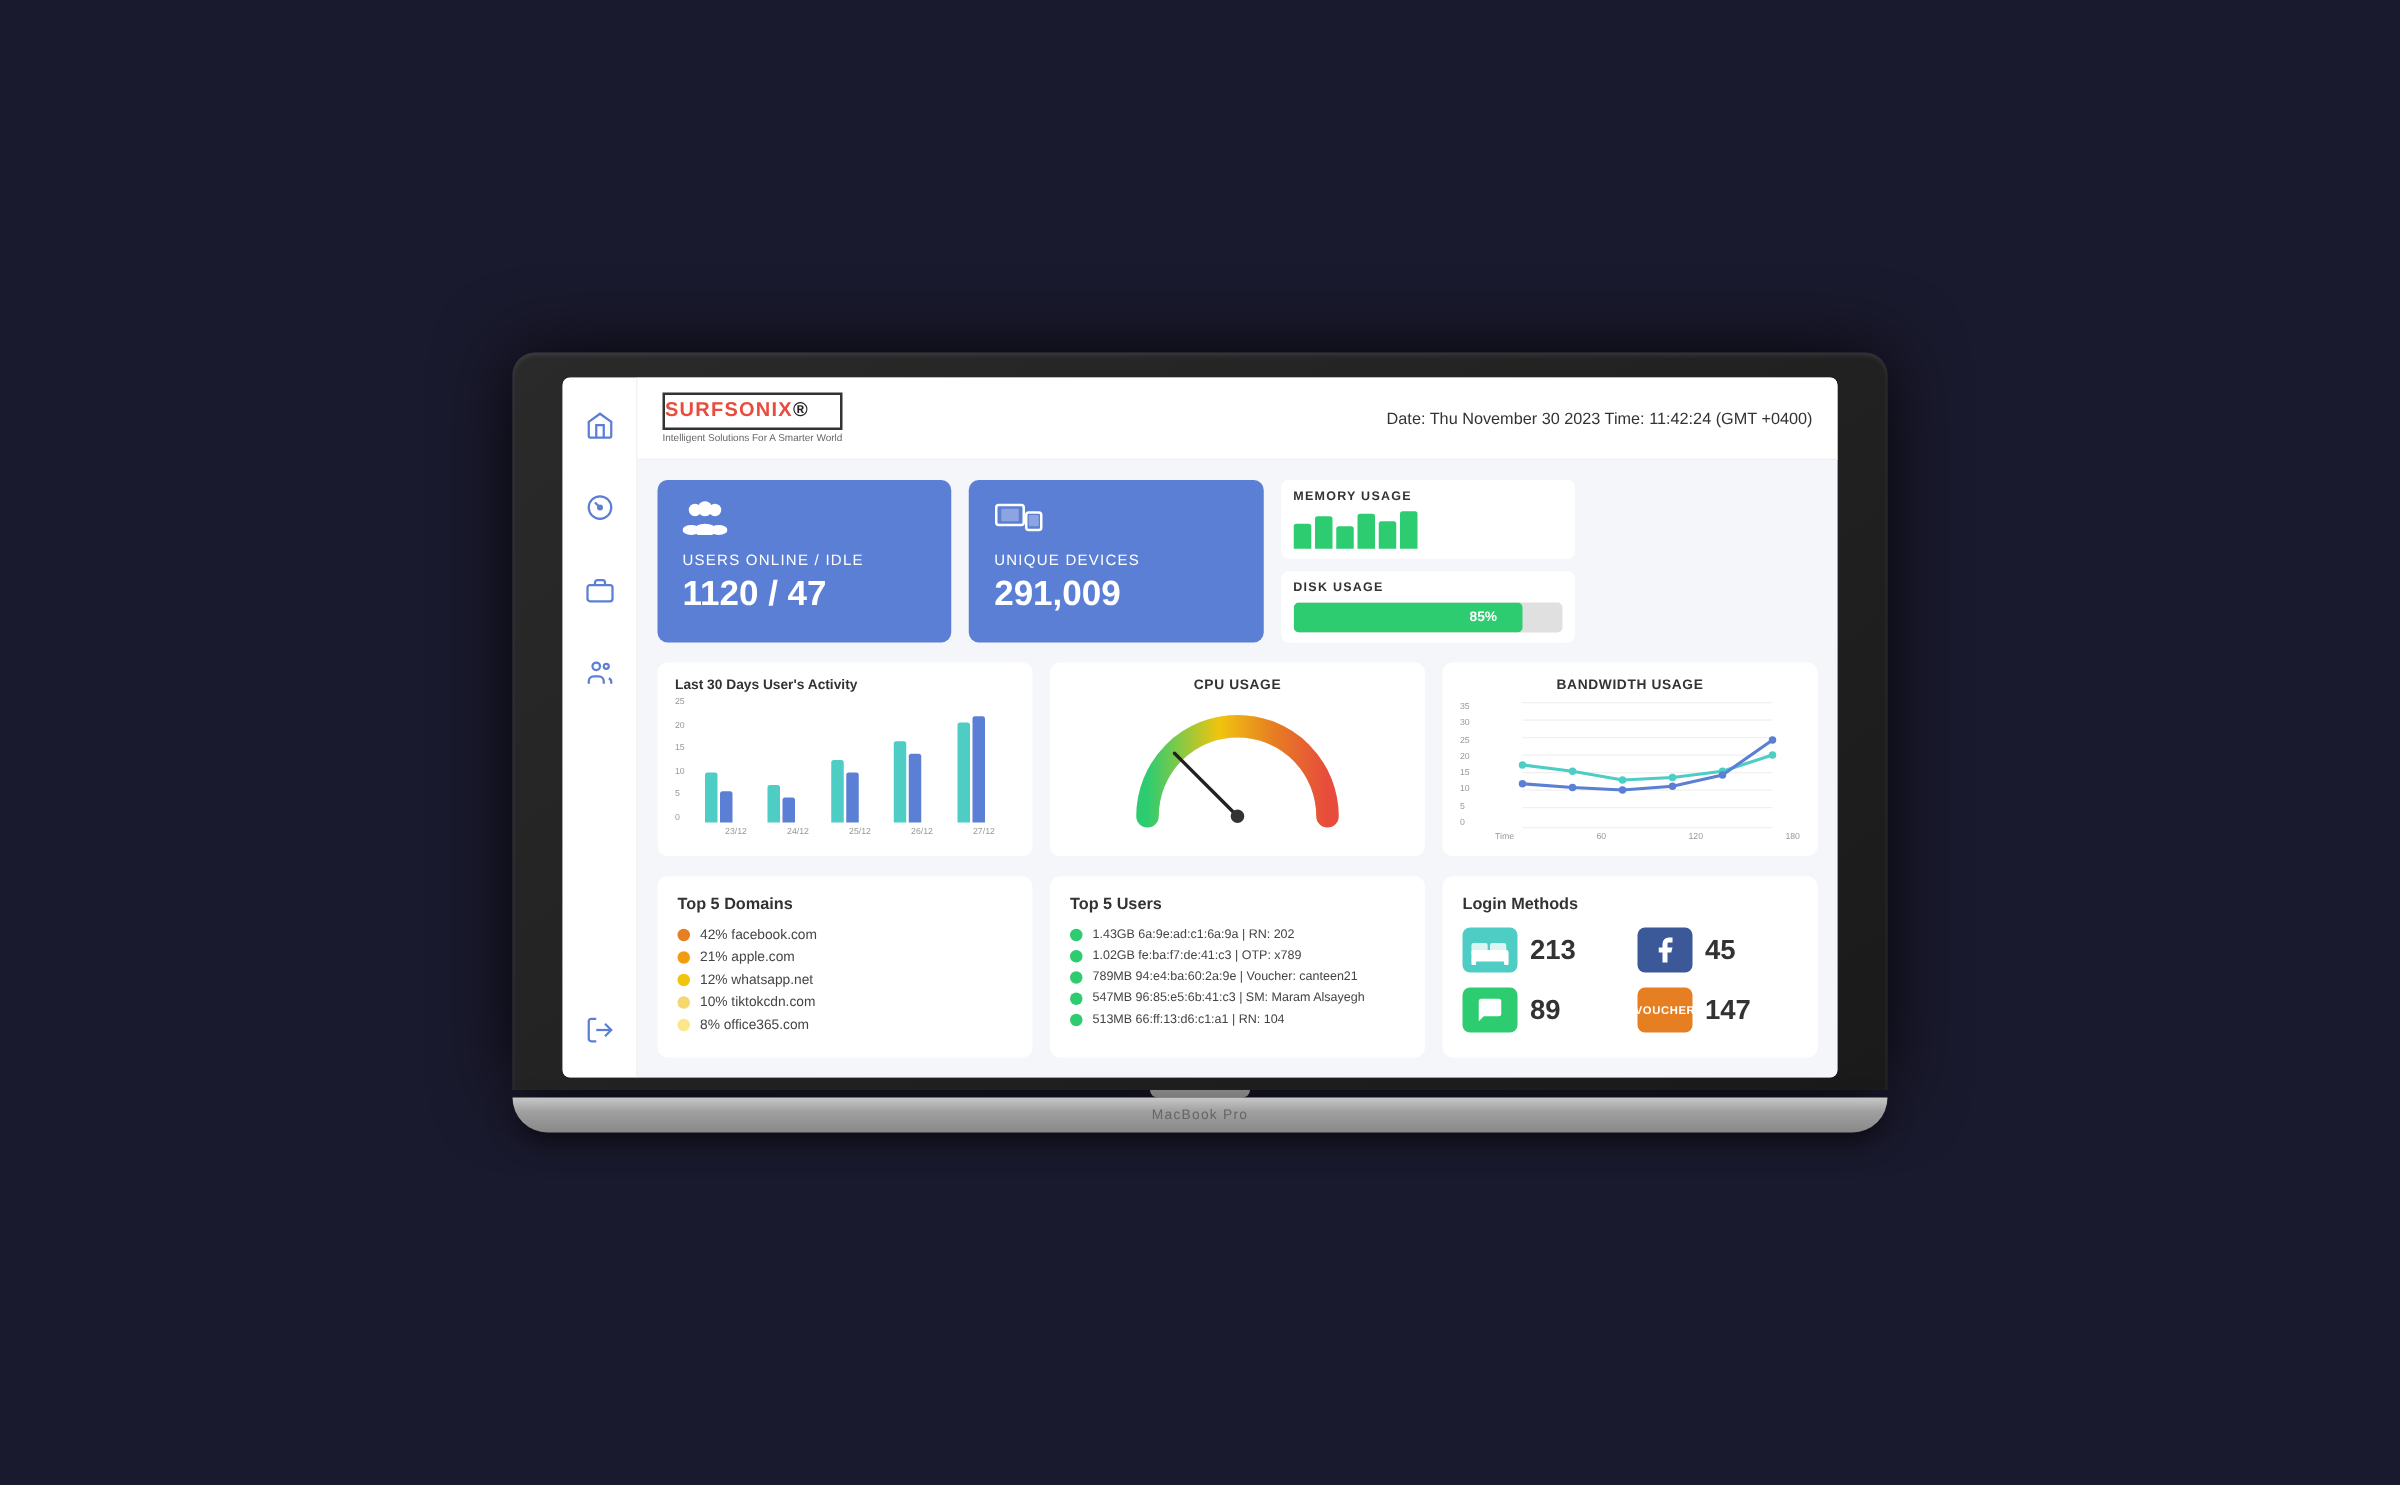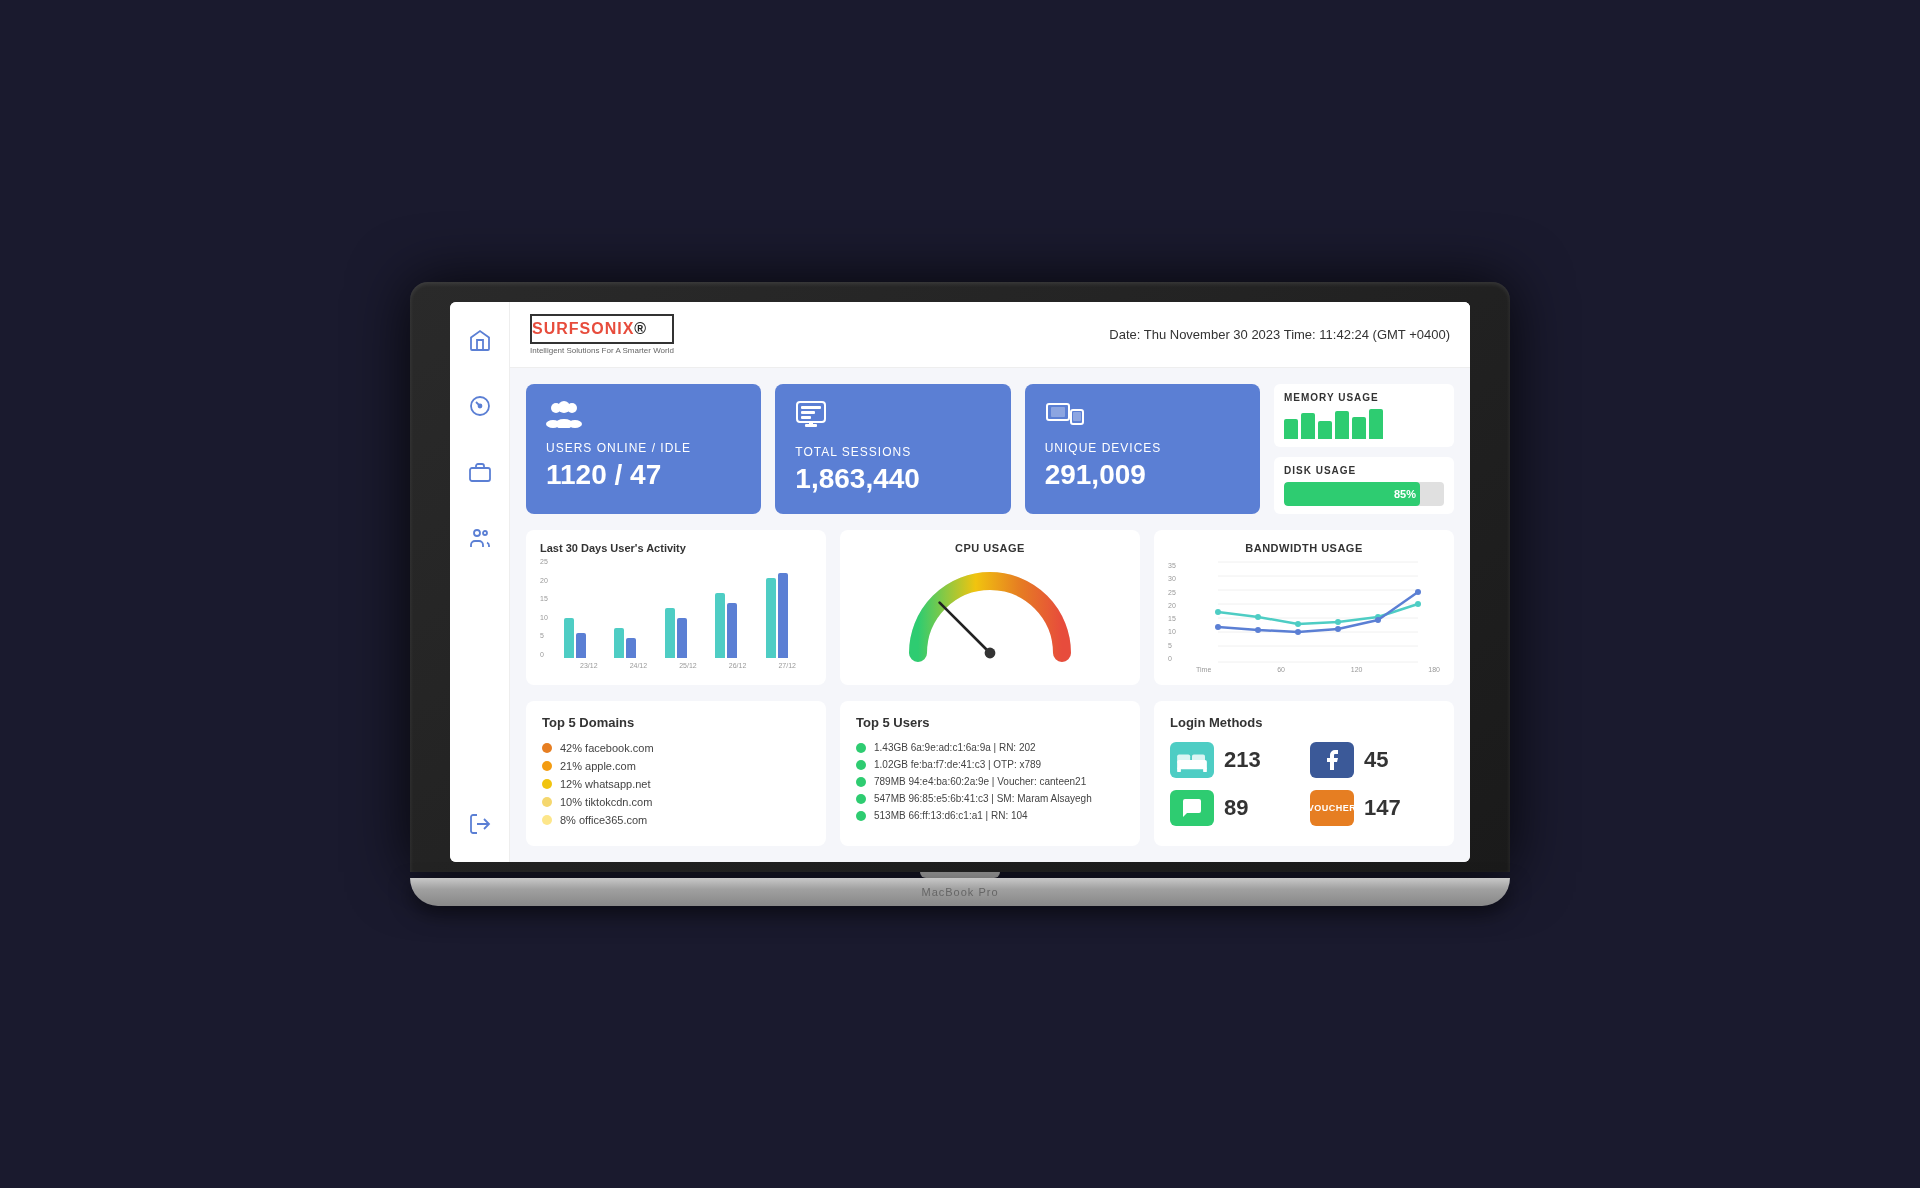--- a/index.html
+++ b/index.html
@@ -184,21 +184,21 @@
       position: relative;
       overflow: hidden;
     }
     .disk-bar-fill {
       height: 100%;
       background: #2ecc71;
       border-radius: 4px;
       display: flex;
       align-items: center;
       justify-content: flex-end;
-      padding-right: 4px;
+      padding-right: 20px;
     }
     .disk-percent {
       font-size: 11px;
       font-weight: 700;
       color: white;
     }
 
     
     .charts-row {
       display: grid;
@@ -448,34 +448,20 @@
                   <circle cx="18" cy="7" r="6"></circle>
                   <ellipse cx="18" cy="24" rx="9" ry="5"></ellipse>
                   <ellipse cx="7" cy="24" rx="7" ry="4"></ellipse>
                   <ellipse cx="29" cy="24" rx="7" ry="4"></ellipse>
                 </svg>
               </div>
               <div class="stat-label">USERS ONLINE / IDLE</div>
               <div class="stat-value">1120 / 47</div>
             </div>
 
-            <div class="stat-card">
-              <div class="stat-icon">
-                <svg viewBox="0 0 32 32" width="32" height="32" fill="white">
-                  <rect x="2" y="2" width="28" height="20" rx="3" stroke="white" stroke-width="2" fill="none"></rect>
-                  <rect x="6" y="6" width="20" height="3" rx="1" fill="white"></rect>
-                  <rect x="6" y="11" width="14" height="3" rx="1" fill="white"></rect>
-                  <rect x="6" y="16" width="10" height="3" rx="1" fill="white"></rect>
-                  <rect x="10" y="24" width="12" height="3" rx="1" fill="white"></rect>
-                  <rect x="14" y="22" width="4" height="4" rx="0" fill="white"></rect>
-                </svg>
-              </div>
-              <div class="stat-label">TOTAL SESSIONS</div>
-              <div class="stat-value">1,863,440</div>
-            </div>
 
             <div class="stat-card">
               <div class="stat-icon">
                 <svg viewBox="0 0 40 28" width="40" height="28" fill="white">
                   <rect x="2" y="4" width="22" height="16" rx="2" stroke="white" stroke-width="2" fill="none"></rect>
                   <rect x="6" y="7" width="14" height="10" rx="1" fill="white" opacity="0.3"></rect>
                   <rect x="26" y="10" width="12" height="14" rx="2" stroke="white" stroke-width="2" fill="none"></rect>
                   <rect x="28" y="12" width="8" height="9" rx="1" fill="white" opacity="0.3"></rect>
                 </svg>
               </div>

